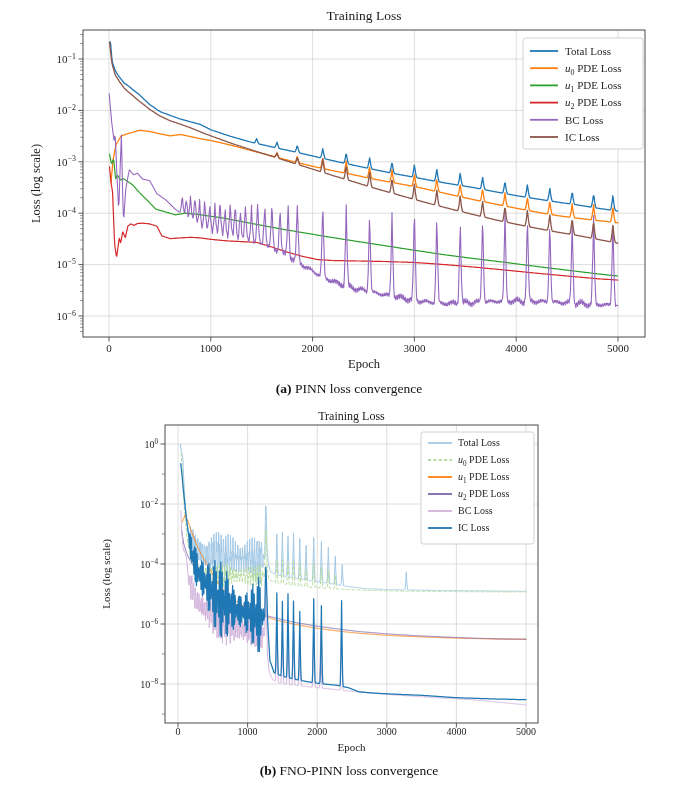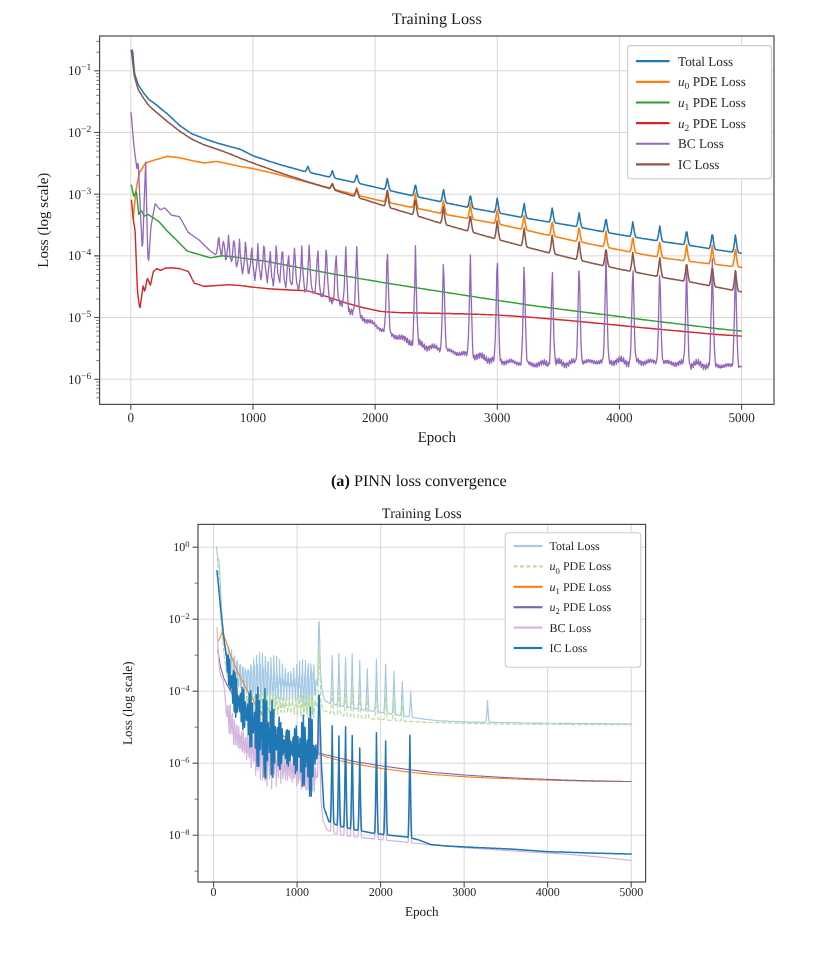--- a/index.html
+++ b/index.html
@@ -1,21 +1,21 @@
 <!DOCTYPE html>
 <html><head>
 <meta charset="utf-8">
 <style>
   html,body{margin:0;padding:0;background:#ffffff;}
   .page{width:698px;height:794px;background:#ffffff;overflow:hidden;
         font-family:"Liberation Serif","DejaVu Serif",serif;}
   figure{margin:0;padding:0;}
   svg{display:block;}
   figcaption{text-align:center;font-size:13.5px;color:#111;}
-  #caption-a{margin-top:17px;height:20px;}
+  #caption-a{margin-top:5px;height:20px;}
   #caption-b{margin-top:4px;height:20px;}
   .cap-label{font-weight:bold;}
 </style>
 </head>
 <body>
 
 <div class="page">
   <figure>
     <svg id="chart-a" width="698" height="376" viewBox="0 0 698 376">
         <g stroke="#d6d6d6" stroke-width="0.8">
@@ -218,14 +218,15 @@
           <line x1="428" y1="70" x2="452" y2="70" stroke="#ff7f0e" stroke-width="1.8"></line>
           <text x="458" y="73.4" font-size="10" font-family="&quot;Liberation Serif&quot;,&quot;DejaVu Serif&quot;,serif" fill="#262626"><tspan font-style="italic">u</tspan><tspan dy="2.6" font-size="0.72em">1</tspan><tspan dy="-2.6"> PDE Loss</tspan></text>
           <line x1="428" y1="87" x2="452" y2="87" stroke="#7d65ae" stroke-width="1.8"></line>
           <text x="458" y="90.4" font-size="10" font-family="&quot;Liberation Serif&quot;,&quot;DejaVu Serif&quot;,serif" fill="#262626"><tspan font-style="italic">u</tspan><tspan dy="2.6" font-size="0.72em">2</tspan><tspan dy="-2.6"> PDE Loss</tspan></text>
           <line x1="428" y1="104" x2="452" y2="104" stroke="#d3b5dd" stroke-width="1.8"></line>
           <text x="458" y="107.4" font-size="10" font-family="&quot;Liberation Serif&quot;,&quot;DejaVu Serif&quot;,serif" fill="#262626">BC Loss</text>
           <line x1="428" y1="121" x2="452" y2="121" stroke="#1f77b4" stroke-width="1.8"></line>
           <text x="458" y="124.4" font-size="10" font-family="&quot;Liberation Serif&quot;,&quot;DejaVu Serif&quot;,serif" fill="#262626">IC Loss</text>
         </g>
       </svg>
+    <figcaption id="caption-b"><span class="cap-label">(b)</span> <span>FNO-PINN loss convergence</span></figcaption>
   </figure>
 </div>
 
 </body></html>

